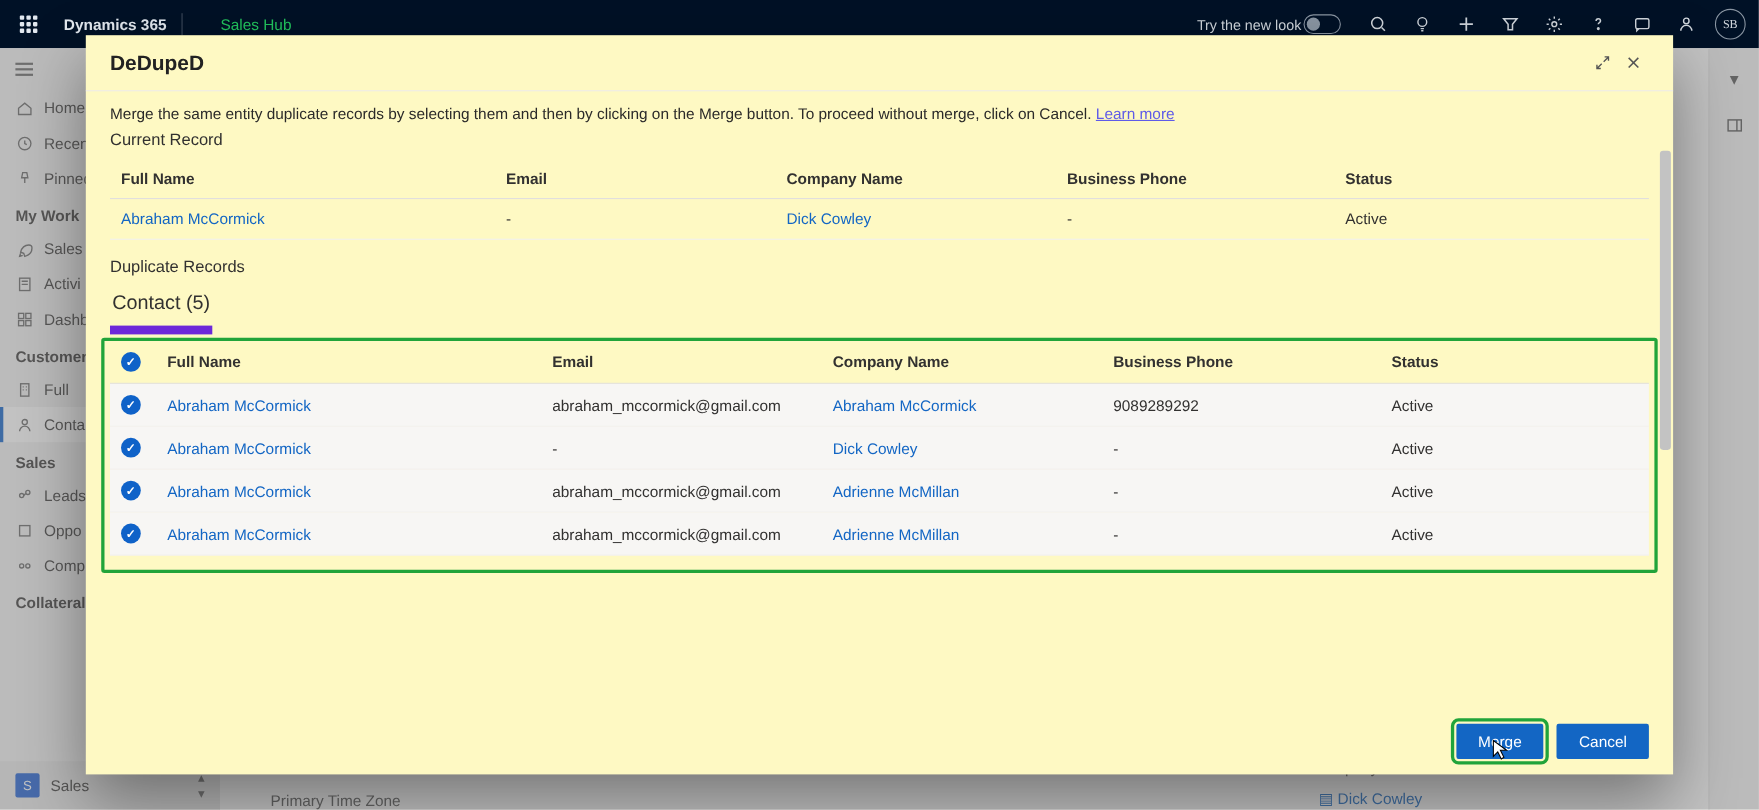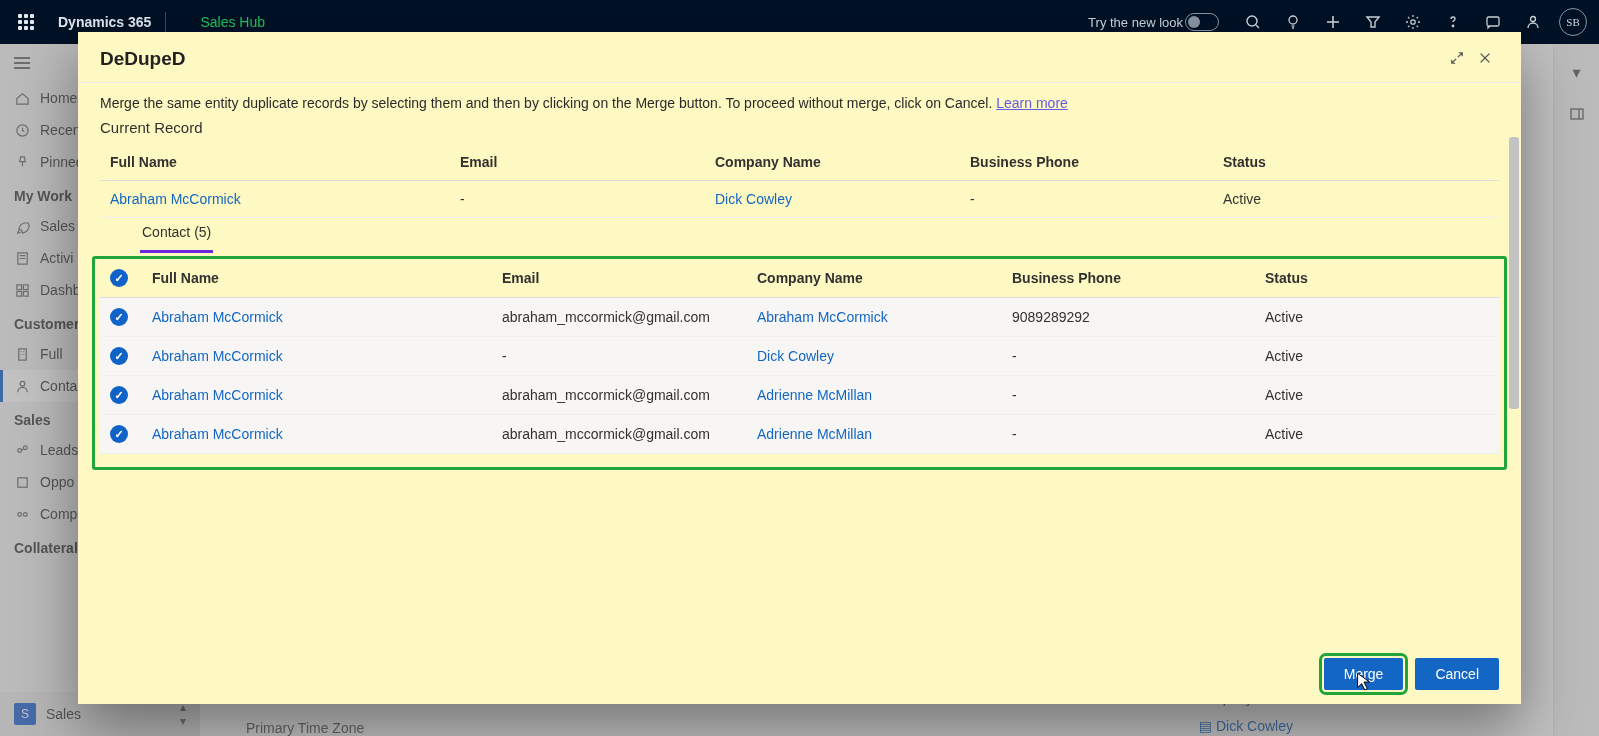--- a/index.html
+++ b/index.html
@@ -125,37 +125,37 @@
 .modal .instr a { color: #5f5be8; }
 .modal .subh { font-size: 15px; color: #323130; margin: 4px 0 8px; }
 
 .gridhead {
   display: flex; align-items: center;
   border-bottom: 1px solid #e1dfdd;
   font-size: 14px; font-weight: 600; color: #323130;
   padding: 10px 10px;
 }
 .gridrow {
-  display: flex; align-items: center;
+  display: flex; align-items: flex-end;
   border-bottom: 1px solid #f2f0ee;
   font-size: 14px; color: #323130;
   padding: 10px 10px;
 }
 .gridrow.alt { background: #f7f6f4; }
 .col-check { width: 42px; display: flex; align-items: center; }
 .col-name  { flex: 0 0 350px; }
 .col-email { flex: 0 0 255px; }
 .col-comp  { flex: 0 0 255px; }
 .col-phone { flex: 0 0 253px; }
 .col-stat  { flex: 1; }
 .linkcell { color: #1366c4; }
 
 .tab {
-  display: inline-block; font-size: 14px; padding: 6px 2px 10px;
-  border-bottom: 3px solid #6d28d9; color: #323130; margin-bottom: 6px; margin-left: 40px;
+  display: inline-block; font-size: 18px; padding: 6px 2px 10px;
+  border-bottom: 8px solid #6d28d9; color: #323130; margin-bottom: 6px;
 }
 
 .checkbox-circle {
   width: 18px; height: 18px; border-radius: 50%;
   background: #0f62c8;
   display: flex; align-items: center; justify-content: center;
 }
 .checkbox-circle::after {
   content: "✓"; color: #fff; font-size: 11px; font-weight: bold;
 }
@@ -441,20 +441,21 @@
       <div class="col-stat">Status</div>
     </div>
     <div class="gridrow">
       <div class="col-name linkcell">Abraham McCormick</div>
       <div class="col-email">-</div>
       <div class="col-comp linkcell">Dick Cowley</div>
       <div class="col-phone">-</div>
       <div class="col-stat">Active</div>
     </div>
 
+    <div class="subh" style="margin-top:16px;">Duplicate Records</div>
 
     <div class="tab">Contact (5)</div>
 
     <div style="position:relative;">
       <div class="highlight-box" style="top:-3px; left:-8px; right:-8px; height:214px;"></div>
 
       <div class="gridhead">
         <div class="col-check">
             <div class="checkbox-circle"></div>
           </div>

